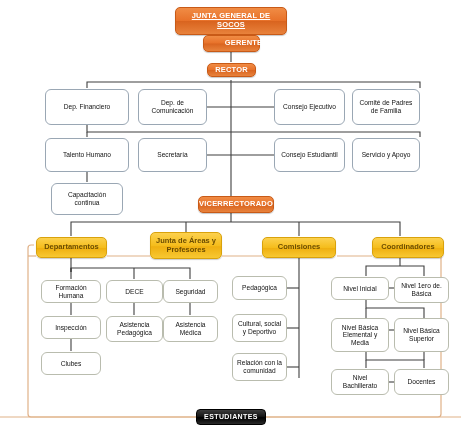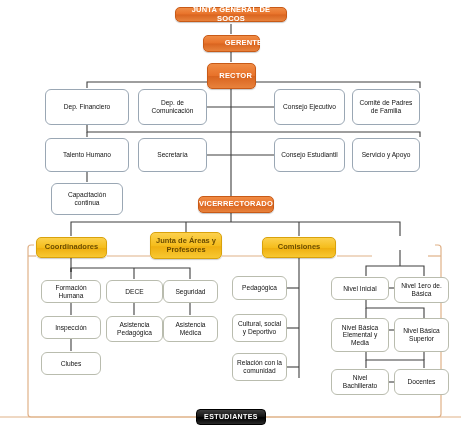--- a/index.html
+++ b/index.html
@@ -153,29 +153,29 @@
       <path d="M366,360 L366,368"></path>
       <path d="M389,382 L402,382"></path>
     </g>
 
     <g fill="none" stroke="#e0b188" stroke-width="1.2">
       <path d="M0,417 L196,417"></path>
       <path d="M266,417 L461,417"></path>
     </g>
   </svg>
 
-  <div class="node orange" style="left:175px;top:7px;width:112px;height:15px;">
+  <div class="node orange" style="left:175px;top:7px;width:112px;height:28px;text-decoration:underline;">
     <span>JUNTA GENERAL DE SOCOS</span>
   </div>
 
   <div class="node orange" style="left:203px;top:35px;width:57px;height:17px;padding-left:24px;">
     <span>GERENTE</span>
   </div>
 
-  <div class="node orange" style="left:207px;top:63px;width:49px;height:26px;justify-content:flex-end;">
+  <div class="node orange" style="left:207px;top:63px;width:49px;height:14px;">
     <span>RECTOR</span>
   </div>
 
   <div class="node orange" style="left:198px;top:196px;width:76px;height:17px;">
     <span>VICERRECTORADO</span>
   </div>
 
   <div class="node plain blueish" style="left:45px;top:89px;width:84px;height:36px;">
     <span>Dep. Financiero</span>
   </div>
@@ -200,28 +200,31 @@
   </div>
   <div class="node plain blueish" style="left:352px;top:138px;width:68px;height:34px;">
     <span>Servicio y Apoyo</span>
   </div>
 
   <div class="node plain blueish" style="left:51px;top:183px;width:72px;height:32px;">
     <span>Capacitación continua</span>
   </div>
 
   <div class="node yellow" style="left:36px;top:237px;width:71px;height:21px;">
-    <span>Coordinadores</span>
+    <span>Departamentos</span>
   </div>
   <div class="node yellow" style="left:150px;top:232px;width:72px;height:27px;">
     <span>Junta de Áreas y Profesores</span>
   </div>
   <div class="node yellow" style="left:262px;top:237px;width:74px;height:21px;">
     <span>Comisiones</span>
   </div>
+  <div class="node yellow" style="left:372px;top:237px;width:72px;height:21px;">
+    <span>Coordinadores</span>
+  </div>
 
   <div class="node plain" style="left:41px;top:280px;width:60px;height:23px;">
     <span>Formación Humana</span>
   </div>
   <div class="node plain" style="left:41px;top:316px;width:60px;height:23px;">
     <span>Inspección</span>
   </div>
   <div class="node plain" style="left:41px;top:352px;width:60px;height:23px;">
     <span>Clubes</span>
   </div>

